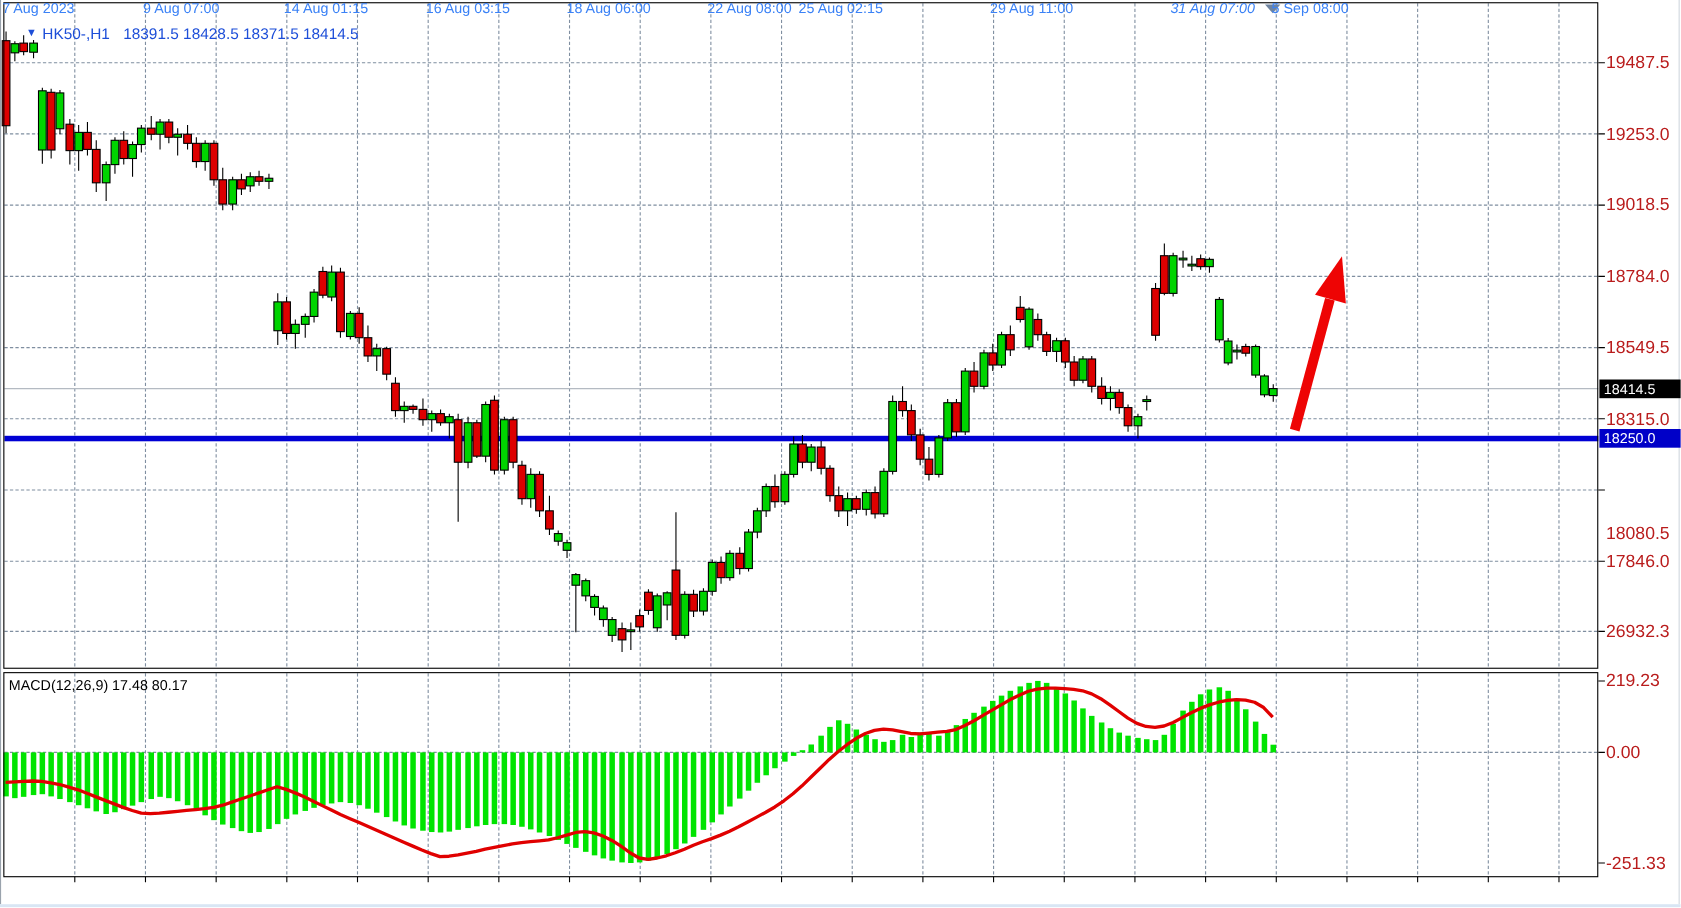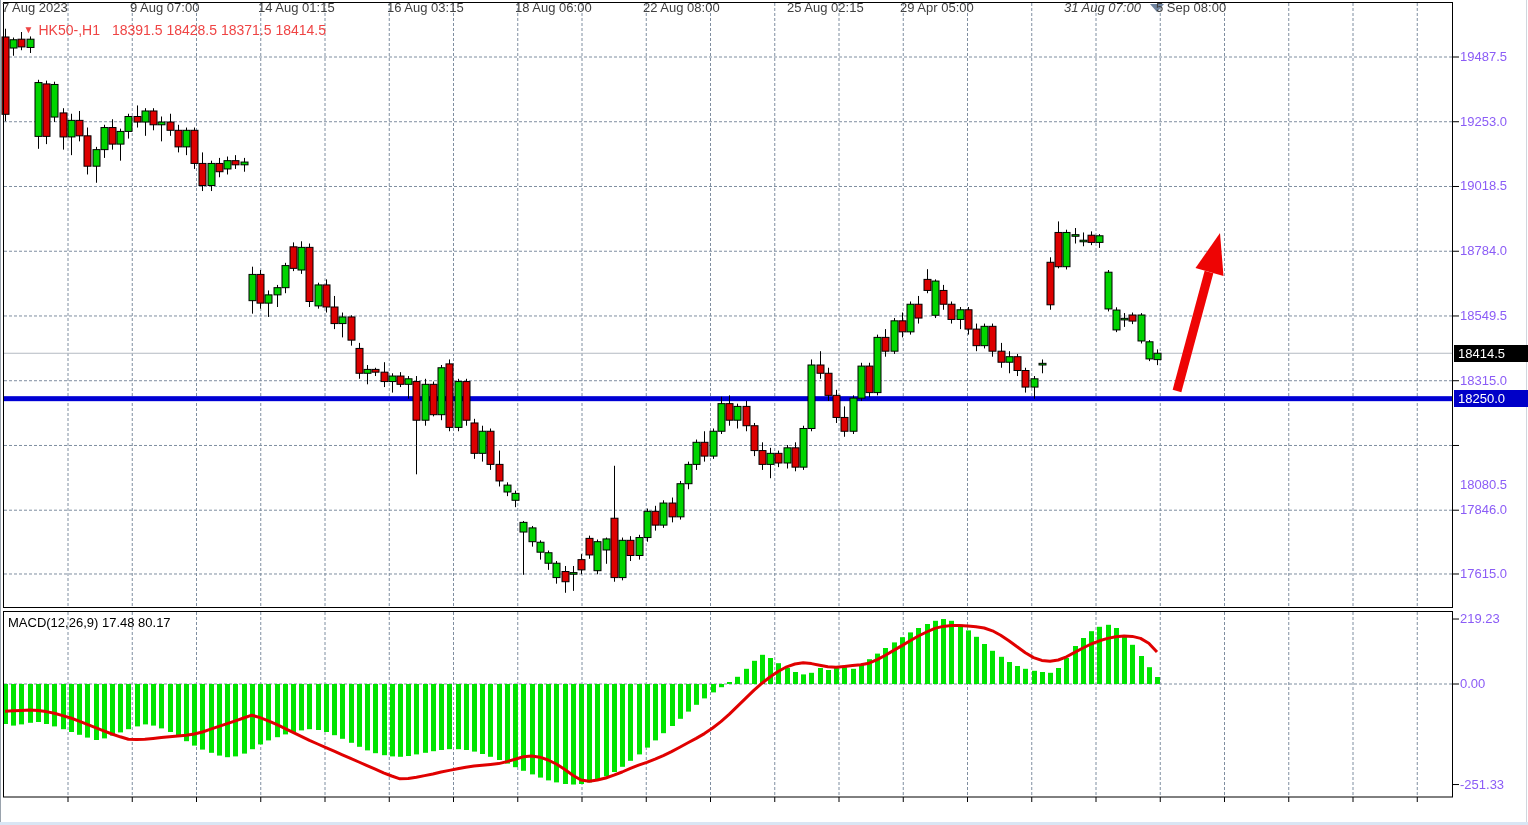--- a/index.html
+++ b/index.html
@@ -1,26 +1,26 @@
 <!DOCTYPE html>
 <html><head>
 <meta charset="utf-8">
 <style>
   html,body{margin:0;padding:0;background:#fff;}
   #canvas{position:relative;width:1528px;height:825px;background:#ffffff;overflow:hidden;
           font-family:"Liberation Sans",sans-serif;}
   #chart-svg{position:absolute;left:0;top:0;}
-  #title{position:absolute;left:8px;top:6px;font-size:14px;color:#ef4444;white-space:pre;}
+  #title{position:absolute;left:8px;top:6px;font-size:14px;color:#1d4ed8;white-space:pre;}
   #title .tri{font-size:10px;vertical-align:2px;margin-right:5px;}
   #title .sym{margin-right:12px;}
   #macd-label{position:absolute;left:8px;top:615px;font-size:13px;color:#000;}
-  .plabel{position:absolute;font-size:13px;color:#8b5cf6;white-space:nowrap;}
+  .plabel{position:absolute;font-size:16px;color:#b91c1c;white-space:nowrap;}
   .badge{position:absolute;left:1454px;width:72px;height:17px;font-size:13px;color:#fff;
          line-height:17px;padding-left:4px;white-space:nowrap;}
-  .tlabel{position:absolute;top:801px;font-size:13px;color:#404040;white-space:nowrap;}
+  .tlabel{position:absolute;top:801px;font-size:13px;color:#3b82f6;white-space:nowrap;}
   #bottom-strip{position:absolute;left:0;top:822px;width:1528px;height:3px;background:#d9e6f4;}
 </style>
 </head>
 <body>
 
 <div id="canvas">
   <svg id="chart-svg" width="1528" height="825">
       <line x1="68" y1="3" x2="68" y2="608" stroke="#7f8ea0" stroke-width="1" stroke-dasharray="3 2"></line>
       <line x1="68" y1="612" x2="68" y2="797" stroke="#7f8ea0" stroke-width="1" stroke-dasharray="3 2"></line>
       <line x1="132.25" y1="3" x2="132.25" y2="608" stroke="#7f8ea0" stroke-width="1" stroke-dasharray="3 2"></line>
@@ -552,36 +552,36 @@
 
   <div id="price-axis">
       <div class="plabel" style="left: 1460px; top: 49px;">19487.5</div>
       <div class="plabel" style="left: 1460px; top: 113.745px;">19253.0</div>
       <div class="plabel" style="left: 1460px; top: 178.491px;">19018.5</div>
       <div class="plabel" style="left: 1460px; top: 243.236px;">18784.0</div>
       <div class="plabel" style="left: 1460px; top: 307.982px;">18549.5</div>
       <div class="plabel" style="left: 1460px; top: 372.727px; text-align: right;">18315.0</div>
       <div class="plabel" style="left: 1460px; top: 437.473px; margin-top: 40px;">18080.5</div>
       <div class="plabel" style="left: 1460px; top: 502.218px;">17846.0</div>
-      <div class="plabel" style="left: 1460px; top: 565.997px;">17615.0</div>
+      <div class="plabel" style="left: 1460px; top: 565.997px;">26932.3</div>
       <div class="badge" style="left: 1454px; top: 344.755px; background: rgb(0, 0, 0);">18414.5</div>
       <div class="badge" style="left: 1454px; top: 390.174px; background: rgb(0, 0, 200);">18250.0</div>
     </div>
   <div id="macd-axis">
       <div class="plabel" style="left: 1460px; top: 611.028px;">219.23</div>
       <div class="plabel" style="left: 1460px; top: 676px;">0.00</div>
       <div class="plabel" style="left: 1460px; top: 776.532px;">-251.33</div>
     </div>
   <div id="time-axis">
       <div class="tlabel" style="left: 2px; top: 0px;">7 Aug 2023</div>
       <div class="tlabel" style="left: 130px; top: 0px;">9 Aug 07:00</div>
       <div class="tlabel" style="left: 258px; top: 0px;">14 Aug 01:15</div>
       <div class="tlabel" style="left: 387px; top: 0px;">16 Aug 03:15</div>
       <div class="tlabel" style="left: 515px; top: 0px;">18 Aug 06:00</div>
       <div class="tlabel" style="left: 643px; top: 0px;">22 Aug 08:00</div>
-      <div class="tlabel" style="left: 787px; top: 0px;">25 Aug 02:15</div>
-      <div class="tlabel" style="left: 900px; top: 0px;">29 Apr 05:00</div>
+      <div class="tlabel" style="left: 726px; top: 0px;">25 Aug 02:15</div>
+      <div class="tlabel" style="left: 900px; top: 0px;">29 Aug 11:00</div>
       <div class="tlabel" style="left: 1064px; top: 0px; font-style: italic;">31 Aug 07:00</div>
       <div class="tlabel" style="left: 1156px; top: 0px;">5 Sep 08:00</div>
     </div>
 
   <div id="bottom-strip"></div>
 </div>
 
 </body></html>

